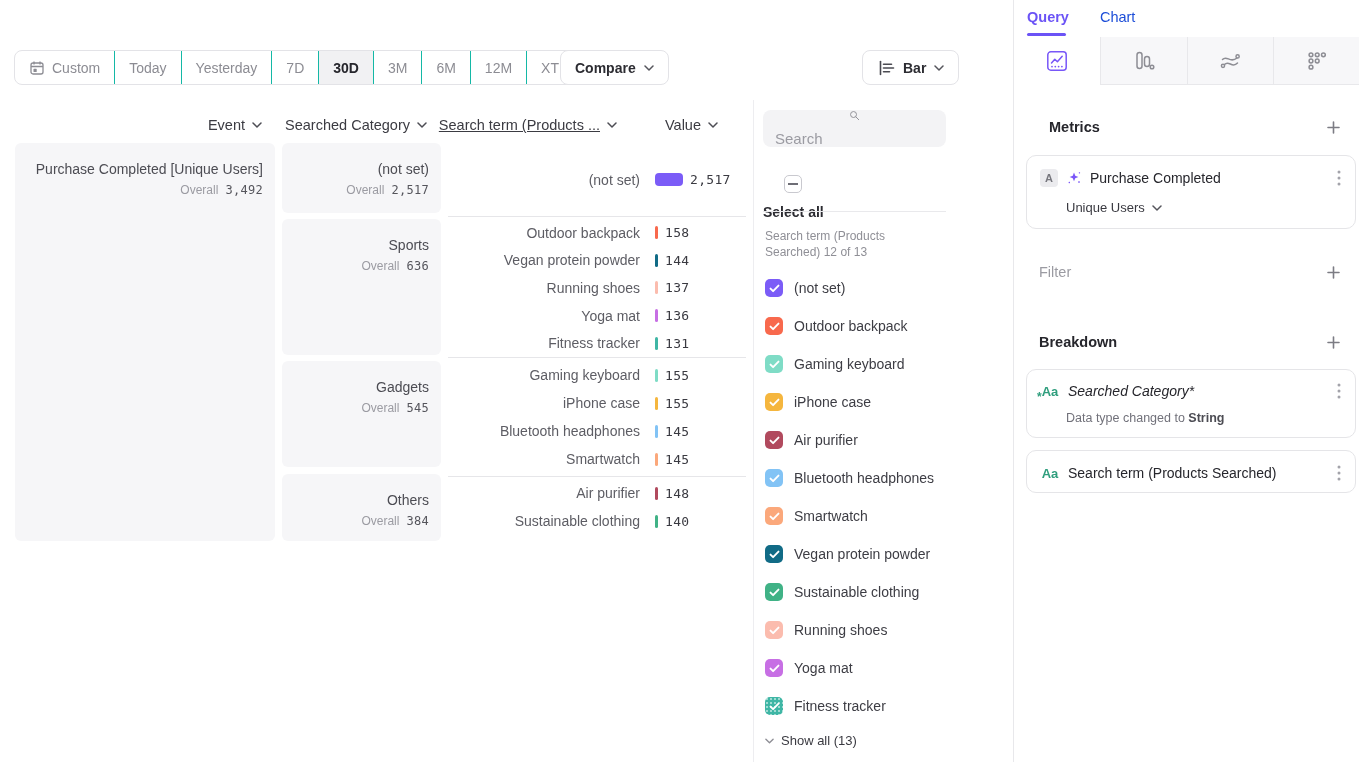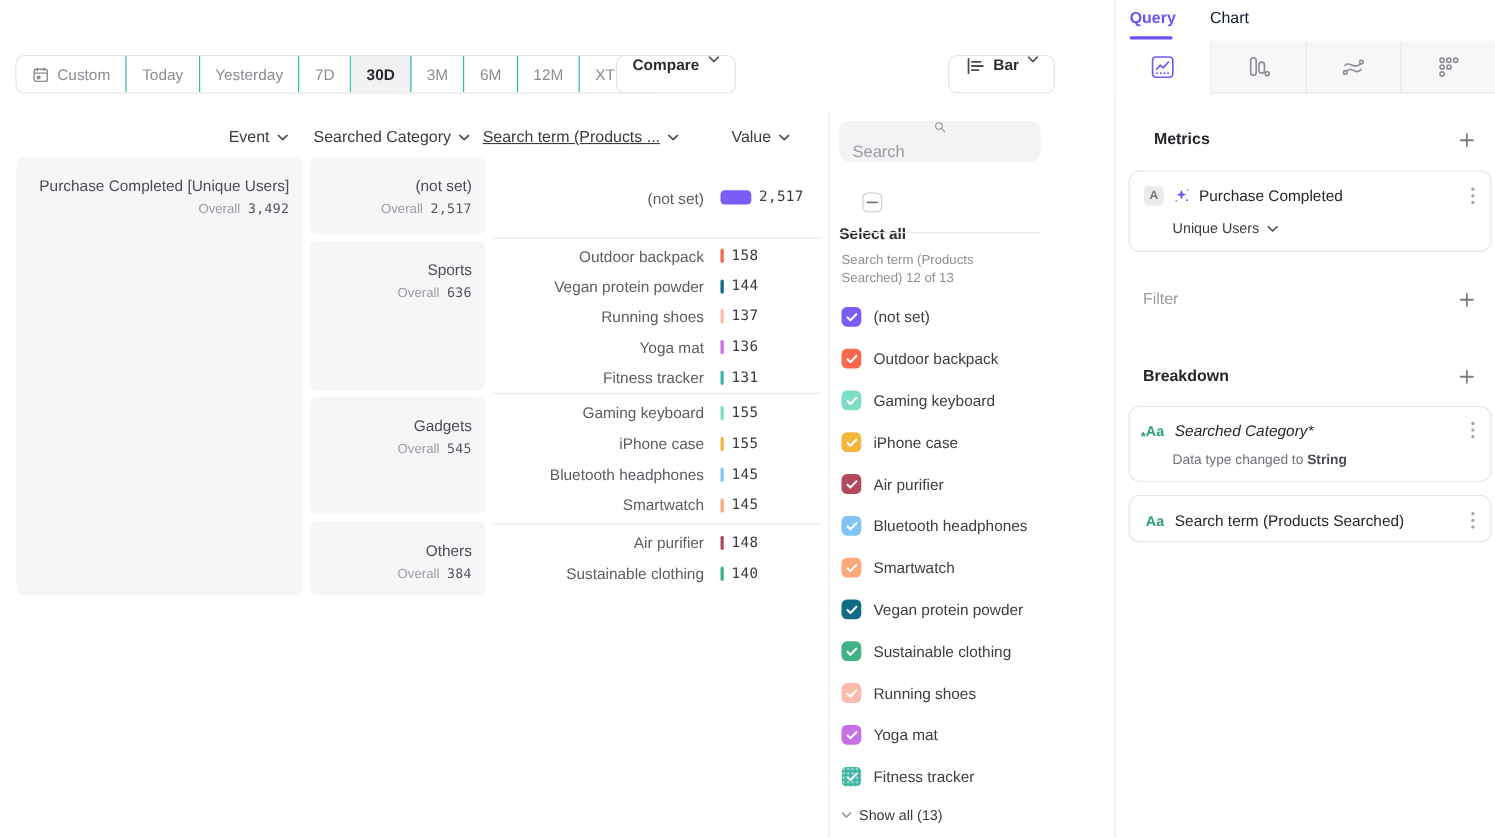--- a/index.html
+++ b/index.html
@@ -22,21 +22,21 @@
     font-size:14px; color:#8c8c93; border-right:1px solid #14b8a6;
     cursor:pointer; white-space:nowrap;
   }
   .seg:last-child { border-right:none; }
   .seg.active { background:#f1f1f3; color:#26262c; font-weight:700; }
   .seg svg.chev { color:#a2a2a9; }
 
   .btn {
     position:absolute; top:50px; height:35px; background:#fff;
     border:1px solid #e3e3e7; border-radius:8px;
-    display:inline-flex; align-items:flex-start; gap:8px; padding:0 14px;
+    display:inline-flex; align-items:center; gap:8px; padding:0 14px;
     font-size:14px; font-weight:600; color:#2c2c32; cursor:pointer;
   }
   #compare-btn { left:560px; }
   #bar-type-btn { left:862px; }
   .btn svg.chev { color:#55555c; }
 
   
   .col-header {
     position:absolute; top:117px; display:flex; align-items:center;
     justify-content:flex-end; gap:7px; font-size:14.5px; font-weight:500;
@@ -108,21 +108,21 @@
 
   .show-all { position:absolute; left:765px; top:733px; display:flex; align-items:center; gap:7px; cursor:pointer; }
   .show-all span { font-size:13px; font-weight:500; color:#3a3a41; }
   .show-all svg { color:#8e8e95; }
 
   
   .right-panel { position:absolute; left:1013px; top:0; width:346px; height:762px; border-left:1px solid #e8e8eb; background:#fff; }
   .rp-tabs { position:absolute; top:9px; left:13px; display:flex; gap:31px; }
   .rp-tab { font-size:14.5px; font-weight:600; cursor:pointer; }
   .rp-tab.active { color:#6b53f6; }
-  .rp-tab.inactive { color:#0f172a; font-weight:500; }
+  .rp-tab.inactive { color:#1d4ed8; font-weight:500; }
   .rp-underline { position:absolute; top:33px; left:13px; width:39px; height:3px; background:#6b53f6; border-radius:2px; }
 
   .icon-tabs { position:absolute; top:37px; left:0; width:346px; height:48px; display:flex; }
   .icon-tab { flex:1; display:flex; align-items:center; justify-content:center; cursor:pointer; }
   .icon-tab.inactive { background:#f7f7f9; border-bottom:1px solid #e8e8eb; }
   .icon-tab + .icon-tab { border-left:1px solid #e8e8eb; }
   .icon-tab.active { background:#fff; border-bottom:none; }
 
   .rp-heading { position:absolute; left:25px; right:18px; display:flex; align-items:center; justify-content:space-between; }
   .rp-heading .h-label { font-size:14.5px; font-weight:700; color:#26262c; }

